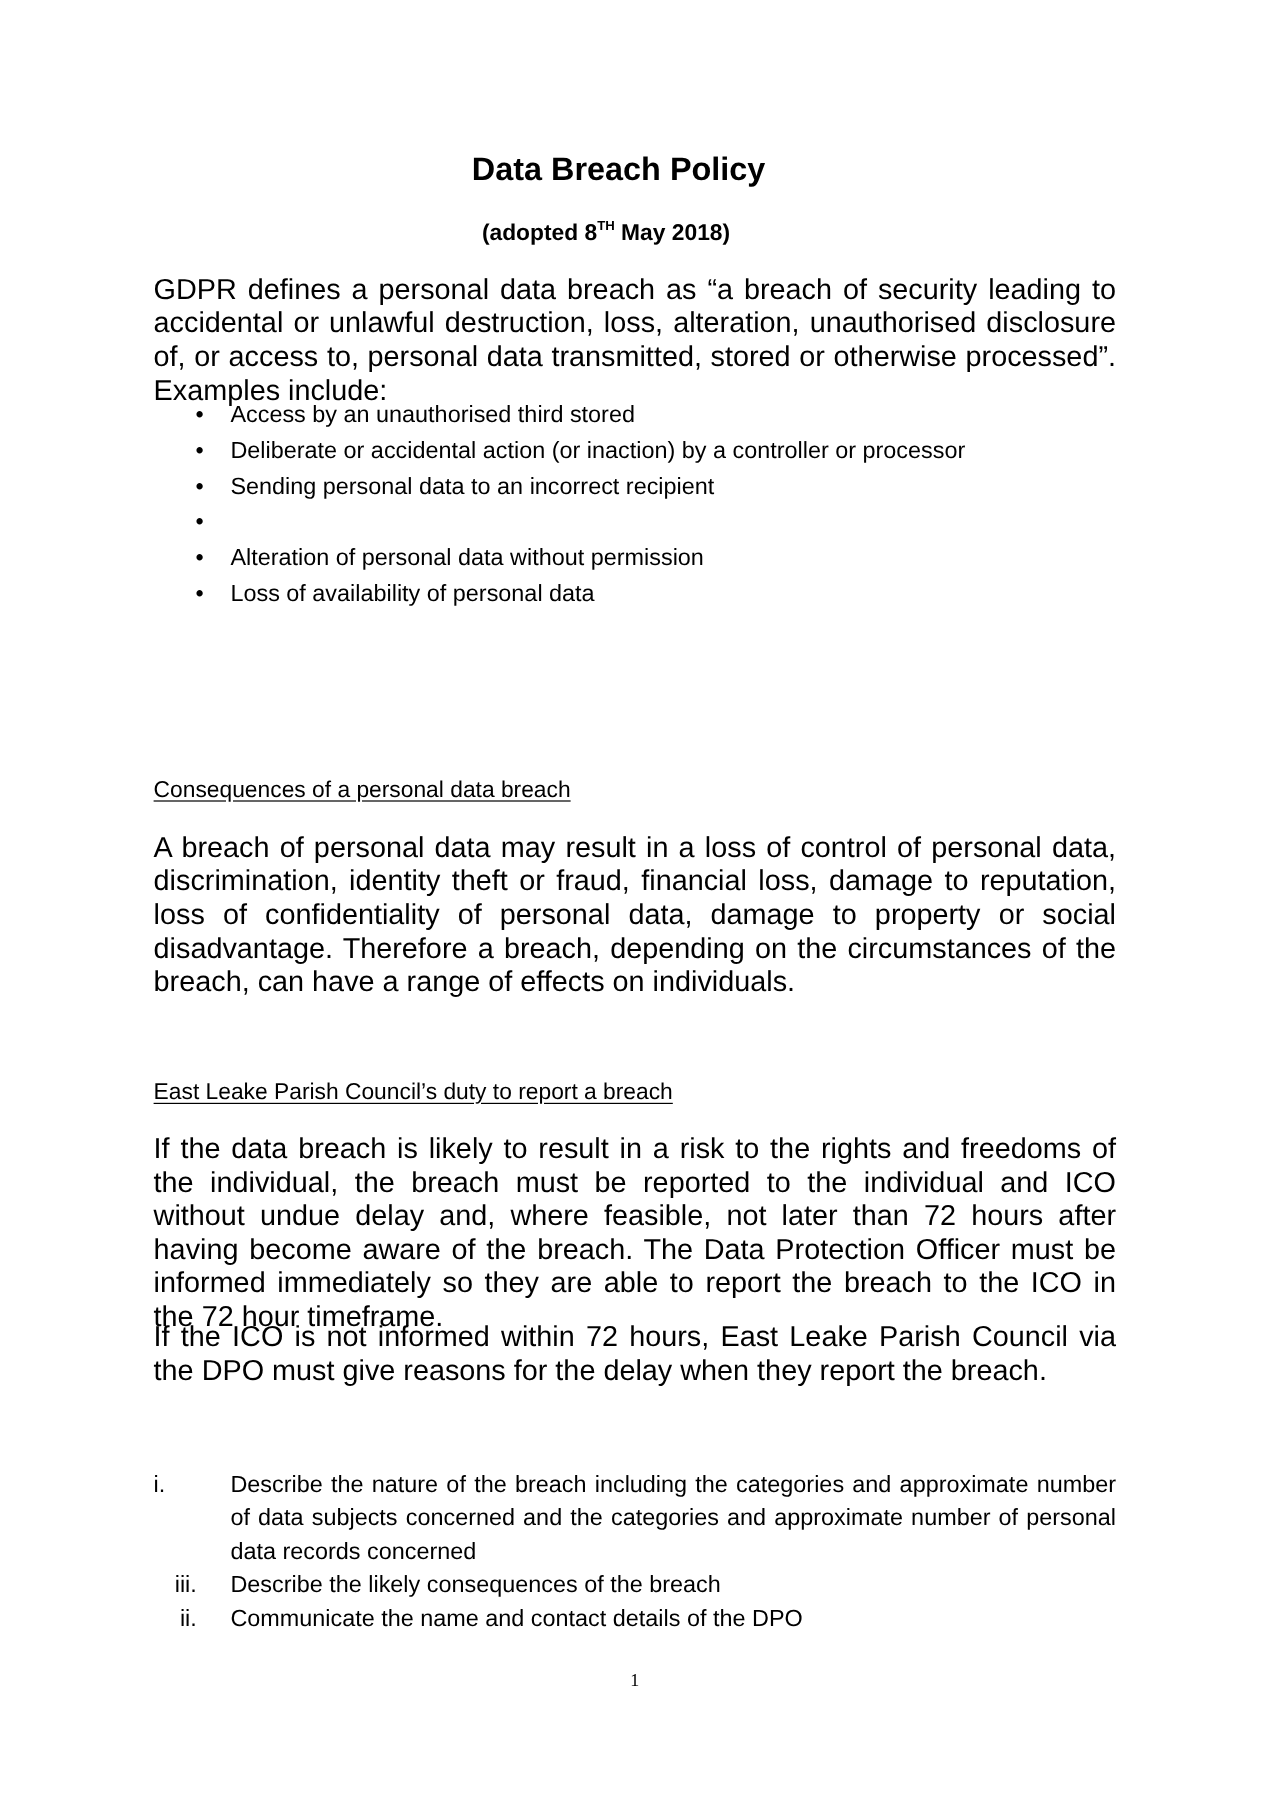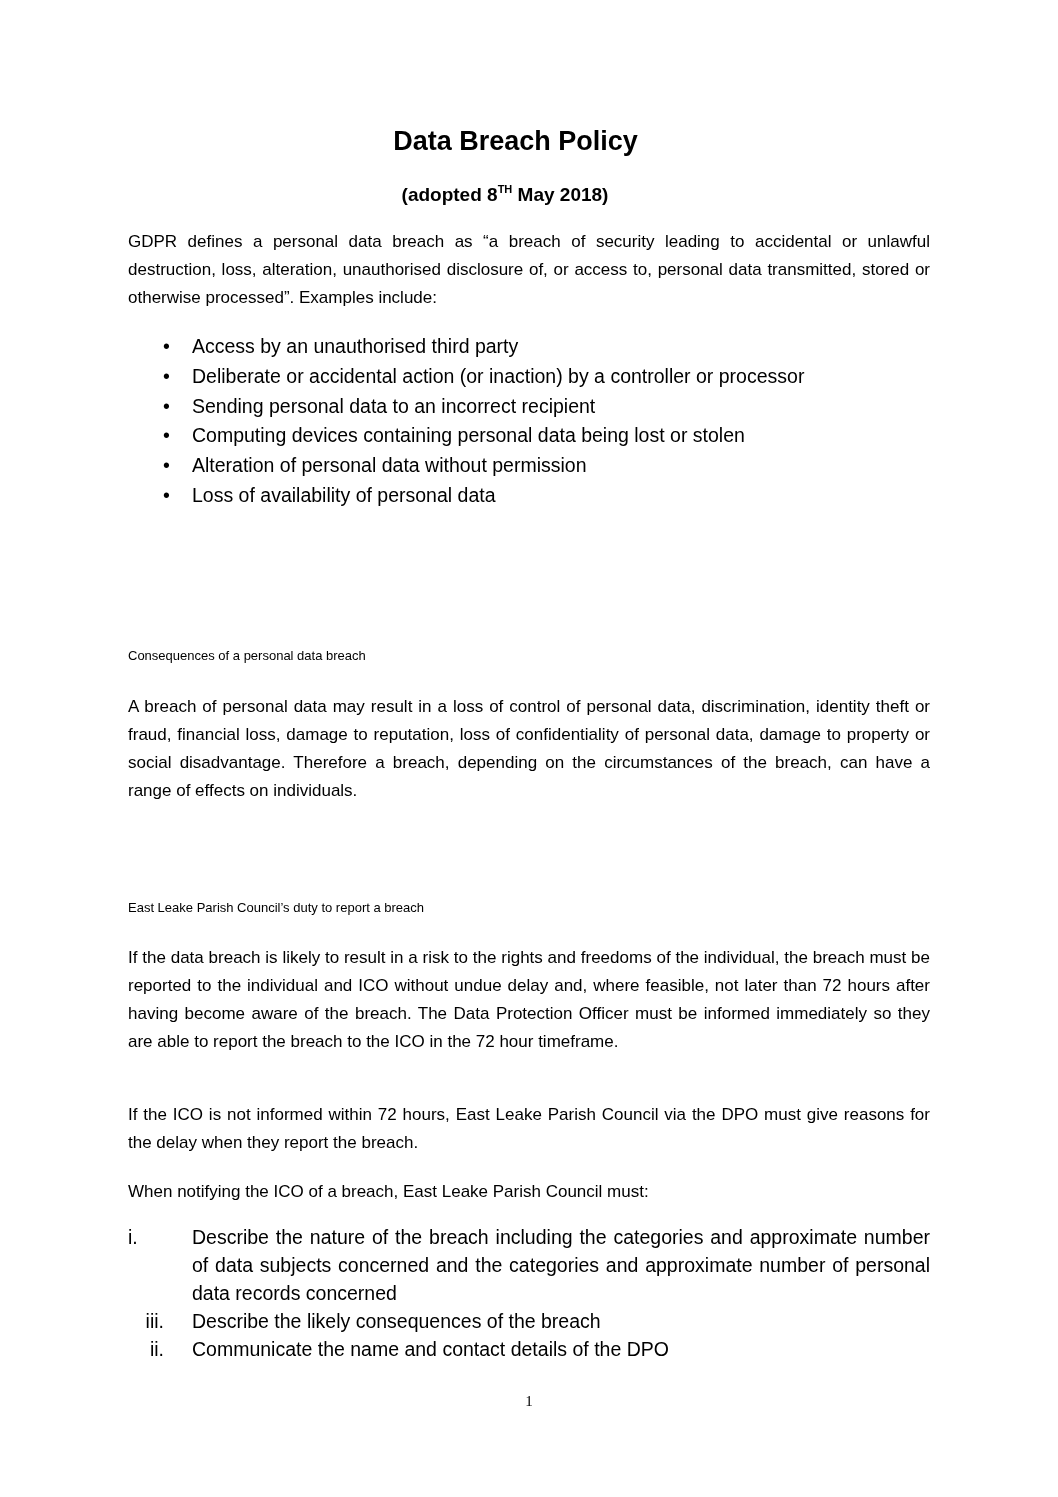--- a/index.html
+++ b/index.html
@@ -4,24 +4,24 @@
 <style>
   html, body { margin: 0; padding: 0; background: #ffffff; }
   body { width: 1058px; height: 1497px; position: relative; overflow: hidden;
          font-family: "Liberation Sans", sans-serif; color: #000; }
   .page { position: absolute; left: 0; top: 0; width: 1058px; height: 1497px; }
   .title { position: absolute; top: 126px; left: 0; width: 1031px; text-align: center;
            font-weight: bold; font-size: 27px; letter-spacing: 0; }
   .subtitle { position: absolute; top: 184px; left: 0; width: 1010px; text-align: center;
               font-weight: bold; font-size: 19px; }
   .subtitle sup { font-size: 11px; vertical-align: 8px; line-height: 0; }
-  .para { position: absolute; left: 128px; width: 802px; font-size: 17px;
+  .para { position: absolute; left: 128px; width: 802px; font-size: 24px;
           line-height: 28px; text-align: justify; }
   .para.last-left { text-align-last: left; }
-  .heading { position: absolute; left: 128px; font-size: 13px; 
+  .heading { position: absolute; left: 128px; font-size: 19px; text-decoration: underline;
              text-underline-offset: 3px; }
   .bullets { position: absolute; left: 128px; top: 332px; width: 802px; margin: 0; padding: 0; list-style: none; }
   .bullets li { position: relative; padding-left: 64px; font-size: 19.5px; height: 29.8px; line-height: 29.8px; }
   .bullets li .dot { position: absolute; left: 35px; top: 0; }
   .roman { position: absolute; left: 128px; top: 1223px; width: 802px; margin: 0; padding: 0; list-style: none; }
   .roman li { position: relative; padding-left: 64px; font-size: 19.5px; line-height: 28px; text-align: justify; }
   .roman li .num { position: absolute; left: 0; width: 36px; text-align: right; }
   .roman li.item-0 { text-align-last: left; }
   .pagenum { position: absolute; top: 1393px; left: 0; width: 1058px; text-align: center;
              font-family: "Liberation Serif", serif; font-size: 15px; }
@@ -31,40 +31,39 @@
 
 <div class="page">
 
   <div class="title">Data Breach Policy</div>
 
   <div class="subtitle"><span>(adopted 8</span><sup>TH</sup><span> May 2018)</span></div>
 
   <div class="para last-left" style="top:228px;">GDPR defines a personal data breach as “a breach of security leading to accidental or unlawful destruction, loss, alteration, unauthorised disclosure of, or access to, personal data transmitted, stored or otherwise processed”.  Examples include:</div>
 
   <ul class="bullets">
-    <li><span class="dot">•</span><span>Access by an unauthorised third party</span></li>
+    <li><span class="dot">•</span><span>Access by an unauthorised third stored</span></li>
     <li><span class="dot">•</span><span>Deliberate or accidental action (or inaction) by a controller or processor</span></li>
     <li><span class="dot">•</span><span>Sending personal data to an incorrect recipient</span></li>
-    <li><span class="dot">•</span><span>Computing devices containing personal data being lost or stolen</span></li>
+    <li><span class="dot">•</span></li>
     <li><span class="dot">•</span><span>Alteration of personal data without permission</span></li>
     <li><span class="dot">•</span><span>Loss of availability of personal data</span></li>
   </ul>
 
 
   <div class="heading" style="top:648px;">Consequences of a personal data breach</div>
 
   <div class="para last-left" style="top:693px;">A breach of personal data may result in a loss of control of personal data, discrimination, identity theft or fraud, financial loss, damage to reputation, loss of confidentiality of personal data, damage to property or social disadvantage. Therefore a breach, depending on the circumstances of the breach, can have a range of effects on individuals.</div>
 
   <div class="heading" style="top:900px;">East Leake Parish Council’s duty to report a breach</div>
 
   <div class="para last-left" style="top:944px;">If the data breach is likely to result in a risk to the rights and freedoms of the individual, the breach must be reported to the individual and ICO without undue delay and, where feasible, not later than 72 hours after having become aware of the breach.  The Data Protection Officer must be informed immediately so they are able to report the breach to the ICO in the 72 hour timeframe.</div>
 
   <div class="para last-left" style="top:1101px;">If the ICO is not informed within 72 hours, East Leake Parish Council via the DPO must give reasons for the delay when they report the breach.</div>
 
-  <div class="para last-left" style="top:1178px;">When notifying the ICO of a breach, East Leake Parish Council must:</div>
 
   <ol class="roman">
     <li class="item-0"><span class="num">i.</span><span>Describe the nature of the breach including the categories and approximate number of data subjects concerned and the categories and approximate number of personal data records concerned</span></li>
     <li><span class="num">iii.</span><span>Describe the likely consequences of the breach</span></li>
     <li><span class="num">ii.</span><span>Communicate the name and contact details of the DPO</span></li>
   </ol>
 
   <div class="pagenum">1</div>
 
 </div>

